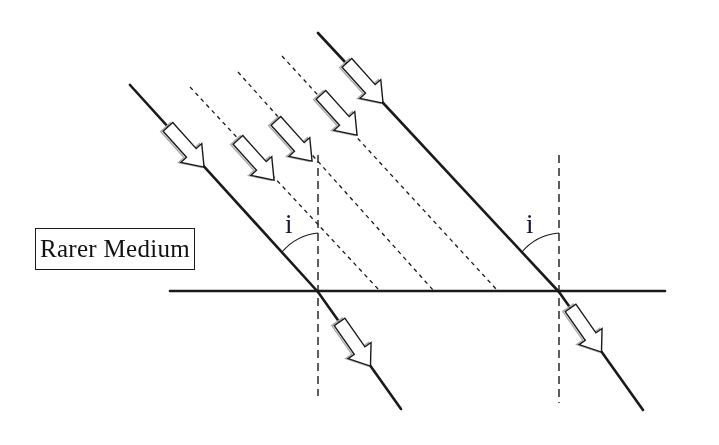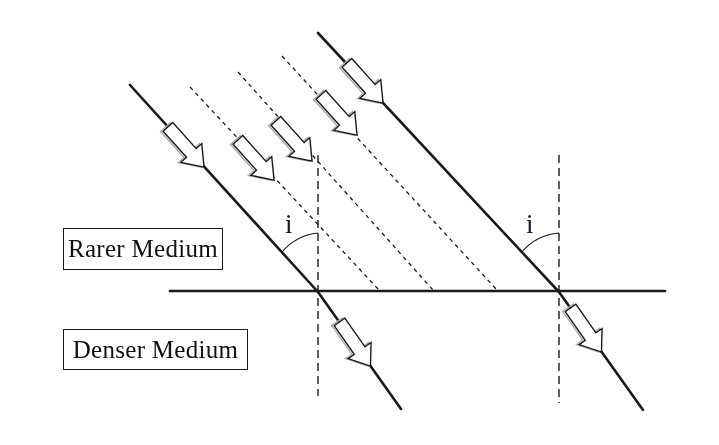--- a/index.html
+++ b/index.html
@@ -9,21 +9,21 @@
   html,body{margin:0;padding:0;}
   body{background:#e9e9e9;font-family:"Liberation Serif", serif;}
   .stage{
     position:relative; width:719px; height:445px; overflow:hidden;
     background:var(--background); margin:0 auto;
   }
   .stage svg{position:absolute;left:0;top:0;}
   .label-box{
     position:absolute; border:1.6px solid var(--line);
     display:flex; align-items:center; justify-content:center;
-    background:var(--background); box-sizing:border-box;margin-left:28px;
+    background:var(--background); box-sizing:border-box;
   }
   .label-box span{
     font-family:"Liberation Serif", serif; font-size:25px;
     color:var(--label_text); white-space:nowrap; letter-spacing:0.3px;
   }
   .box-rarer{left:35px; top:228px; width:160px; height:42px;}
   .box-denser{left:35px; top:329px; width:185px; height:41px;}
   .angle-label{
     position:absolute; font-family:"Liberation Serif", serif;
     font-size:27px; line-height:1; color:var(--angle_text);
@@ -91,20 +91,17 @@
     </g>
     <g transform="translate(586,330) rotate(55)">
       <use href="#blockArrow" class="arrow-shadow" transform="translate(-1.5,2)"></use>
       <use href="#blockArrow" class="arrow-body"></use>
     </g>
   </svg>
 
   <div class="label-box box-rarer">
     <span>Rarer Medium</span>
   </div>
-  <div class="label-box box-denser">
-    <span>Denser Medium</span>
-  </div>
 
   <div class="angle-label angle-left">i</div>
   <div class="angle-label angle-right">i</div>
 
 </div>
 
 </body></html>

